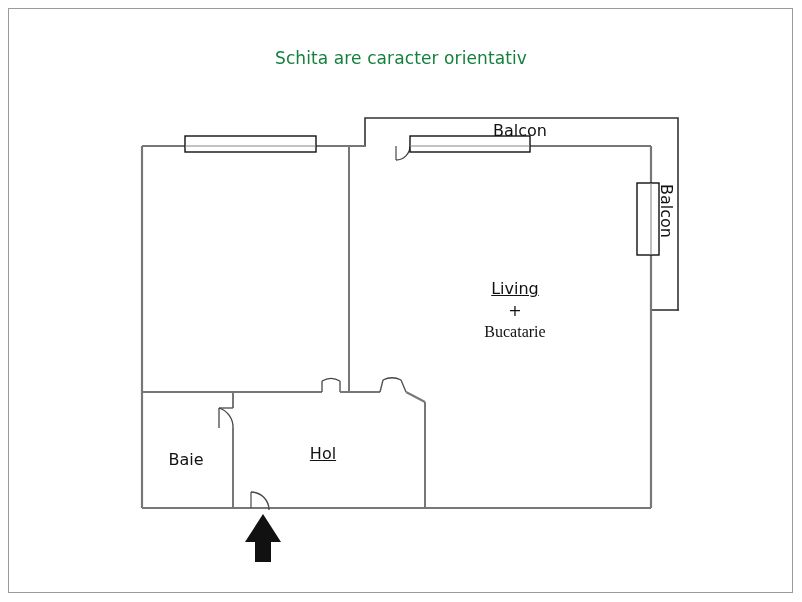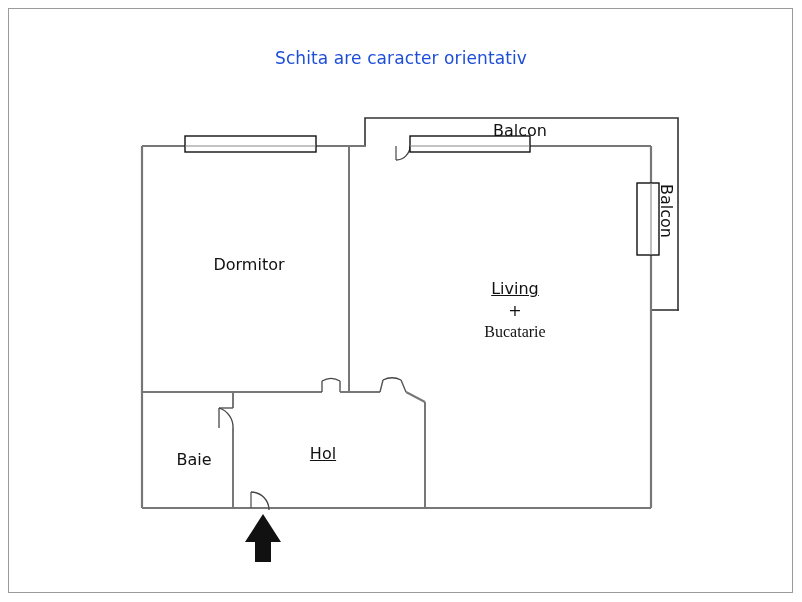--- a/index.html
+++ b/index.html
@@ -30,21 +30,21 @@
     box-sizing: border-box;
     pointer-events: none;
   }
   #plan-title {
     position: absolute;
     left: 0;
     top: 48px;
     width: 802px;
     text-align: center;
     font-size: 17px;
-    color: #1d4ed8;
+    color: #15803d;
     letter-spacing: 0.1px;
   }
   svg#plan-svg {
     position: absolute;
     left: 0;
     top: 0;
   }
   .room-label {
     position: absolute;
     color: #111111;
@@ -157,29 +157,28 @@
     <g>
       <rect x="637" y="183" width="22" height="72" fill="#ffffff" stroke="#111111" stroke-width="1.4"></rect>
       <line x1="651" y1="183" x2="651" y2="255" stroke="#888888" stroke-width="1.1"></line>
     </g>
 
     <g>
       <polygon points="263,514 281,542 271,542 271,562 255,562 255,542 245,542" fill="#111111"></polygon>
     </g>
   </svg>
 
-  <div class="room-label" style="left:194px; top:254px; width:110px;">Dormitor</div>
 
   <div style="position:absolute; left:455px; top:278px; width:120px; text-align:center;">
     <div class="room-label" style="position:static;text-decoration:underline;">Living</div>
     <div class="room-label" style="position:static;">+</div>
     <div class="room-label" style="position:static;font-family:Liberation Serif, serif;">Bucatarie</div>
   </div>
 
-  <div class="room-label" style="left:141px; top:449px; width:90px;padding-left:8px;">Baie</div>
+  <div class="room-label" style="left:141px; top:449px; width:90px;">Baie</div>
 
   <div class="room-label" style="left:283px; top:443px; width:80px;text-decoration:underline;">Hol</div>
 
   <div class="room-label label-balcon-top" style="left:460px; top:120px; width:120px;">Balcon</div>
 
   <div class="label-balcon-right" style="left:676px; top:184px;">Balcon</div>
 
 </div>
 
 </body></html>

